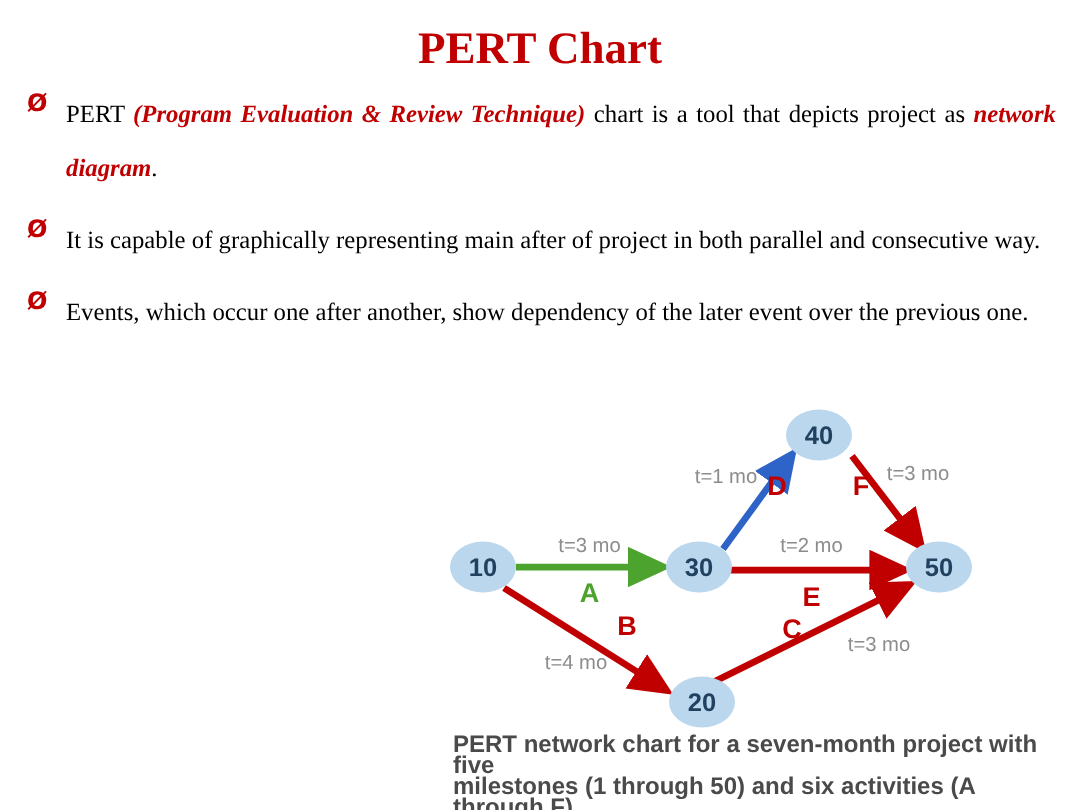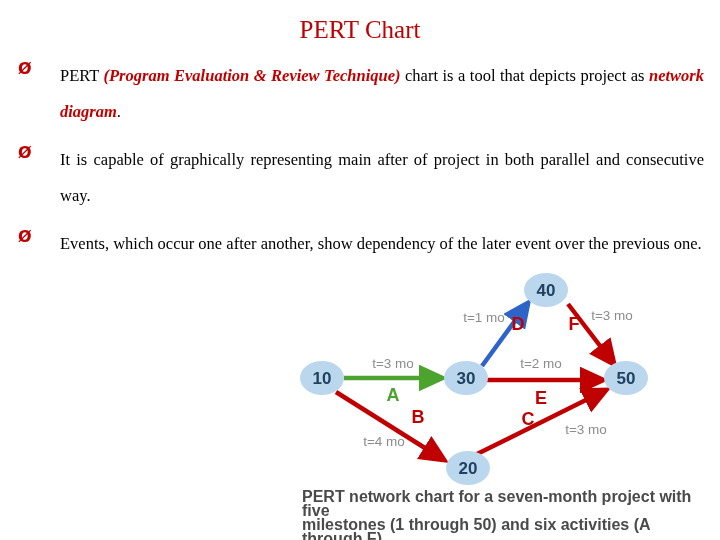--- a/index.html
+++ b/index.html
@@ -19,22 +19,22 @@
     position: relative;
     width: 720px;
     height: 540px;
   }
   .title {
     position: absolute;
     top: 16px;
     left: 0;
     width: 720px;
     text-align: center;
-    font-size: 25px;
-    font-weight: normal;
+    font-size: 30px;
+    font-weight: bold;
     color: #C00000;
     font-family: "Liberation Serif", serif;
   }
   .bullets {
     position: absolute;
     top: 58px;
     left: 18px;
     width: 686px;
   }
   .bullet {
@@ -46,21 +46,21 @@
     left: 0;
     top: 0;
     width: 22px;
     color: #C00000;
     font-family: "DejaVu Sans", sans-serif;
     font-size: 16px;
     font-weight: bold;
     line-height: 22px;
   }
   .bullet-text {
-    margin-left: 42px;
+    margin-left: 26px;
     font-size: 16.5px;
     line-height: 36px;
     text-align: justify;
     text-justify: inter-word;
     font-family: "Liberation Serif", serif;
   }
   .bullet-text .em-red {
     color: #C00000;
     font-weight: bold;
     font-style: italic;

